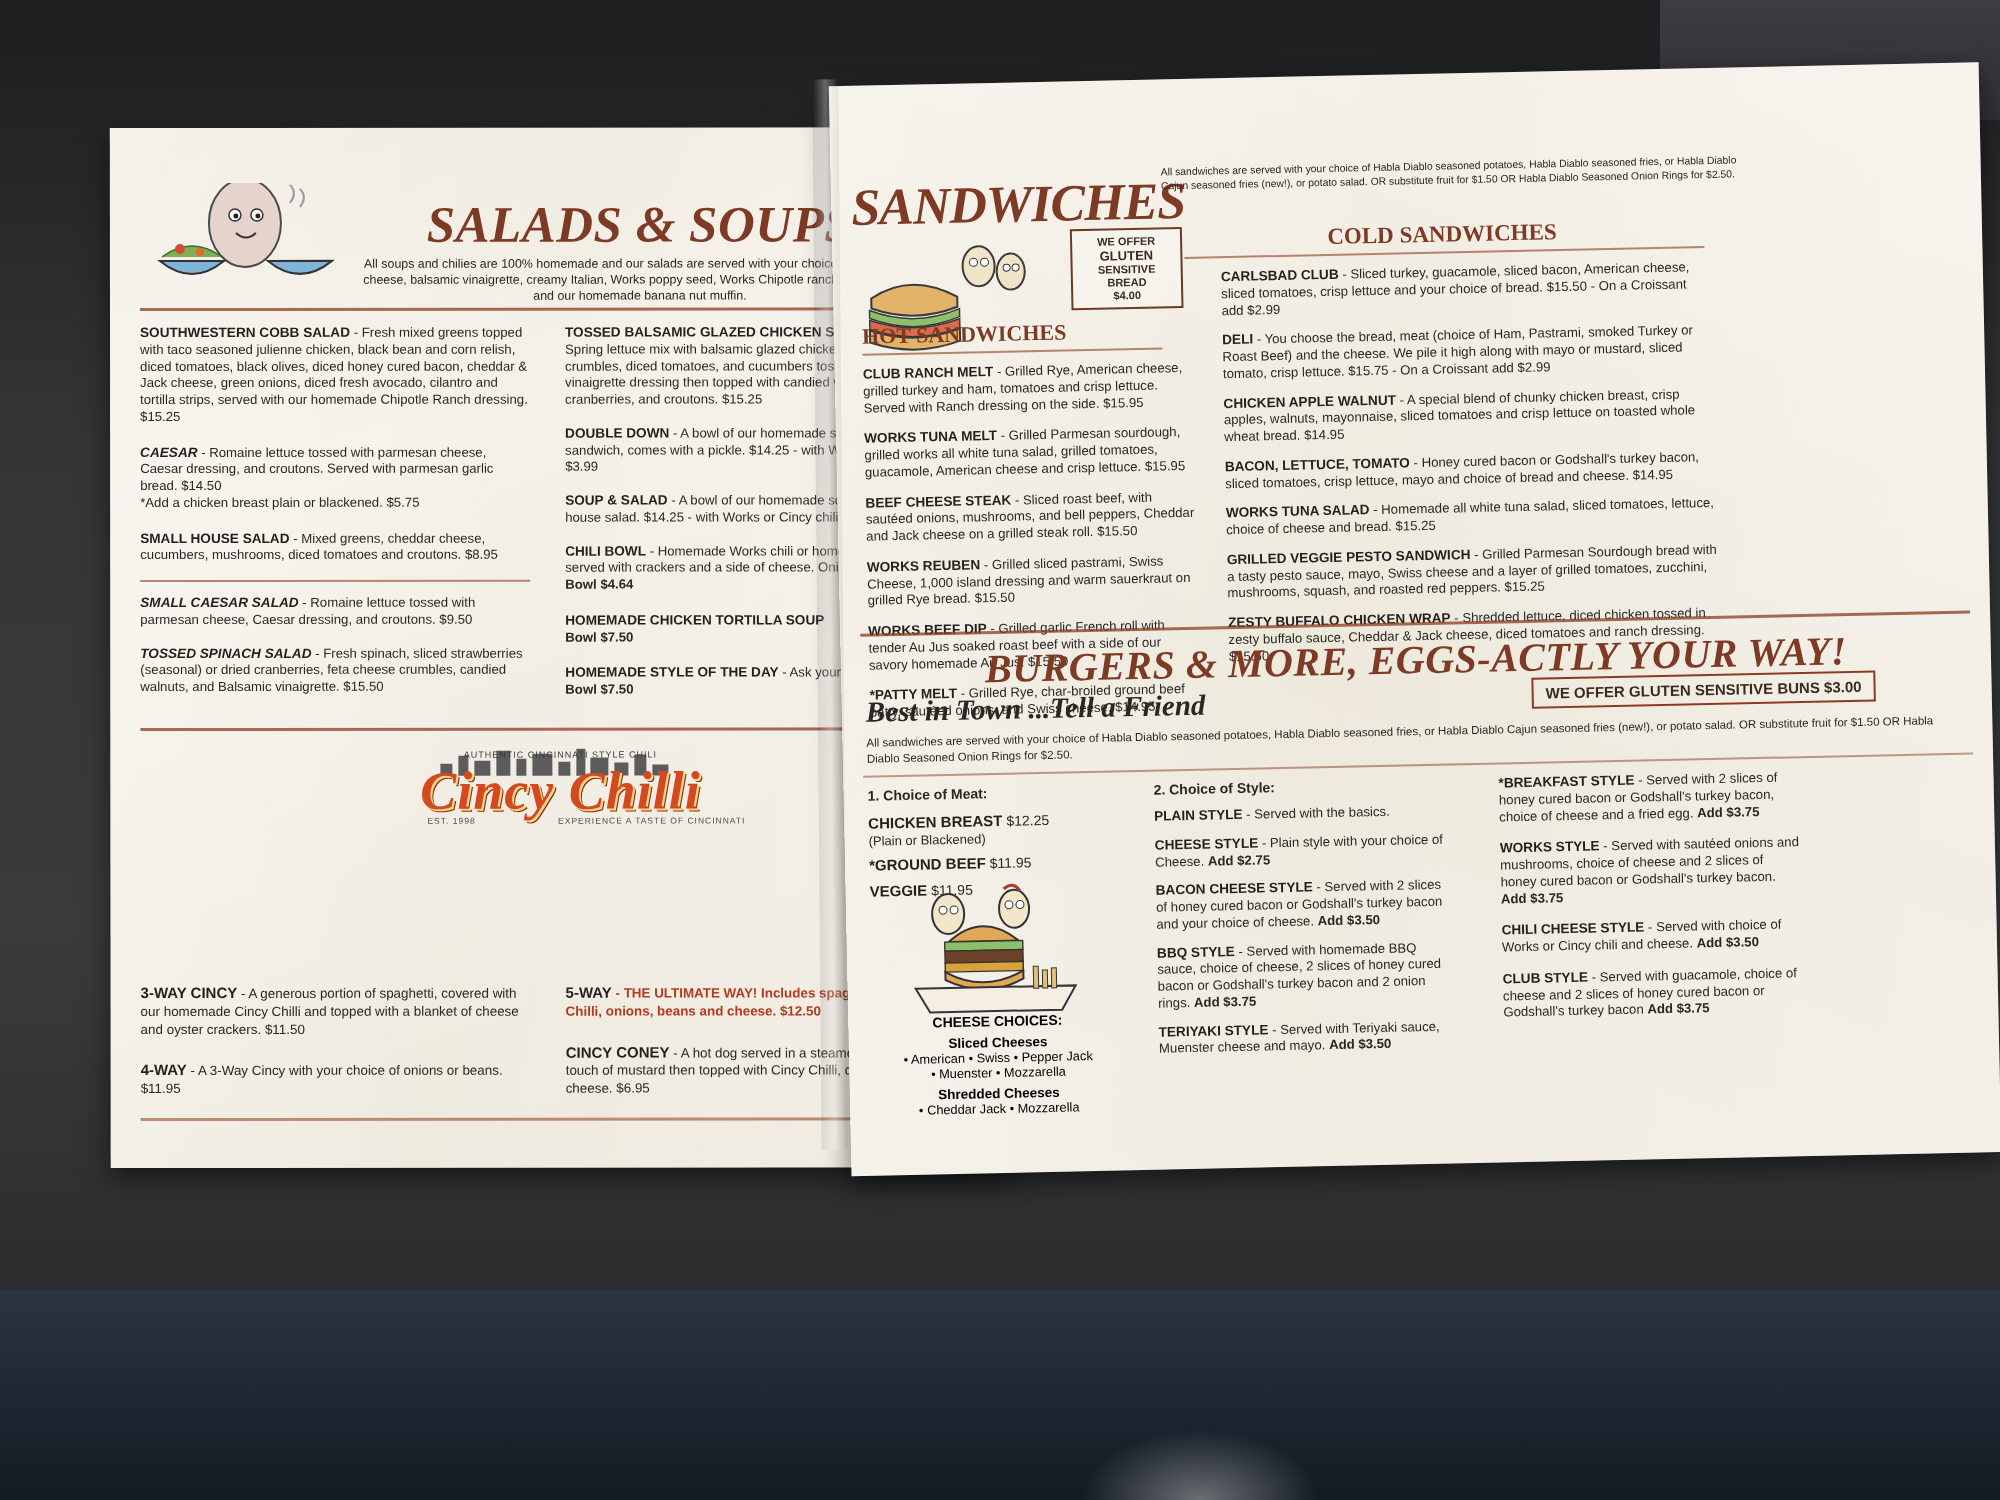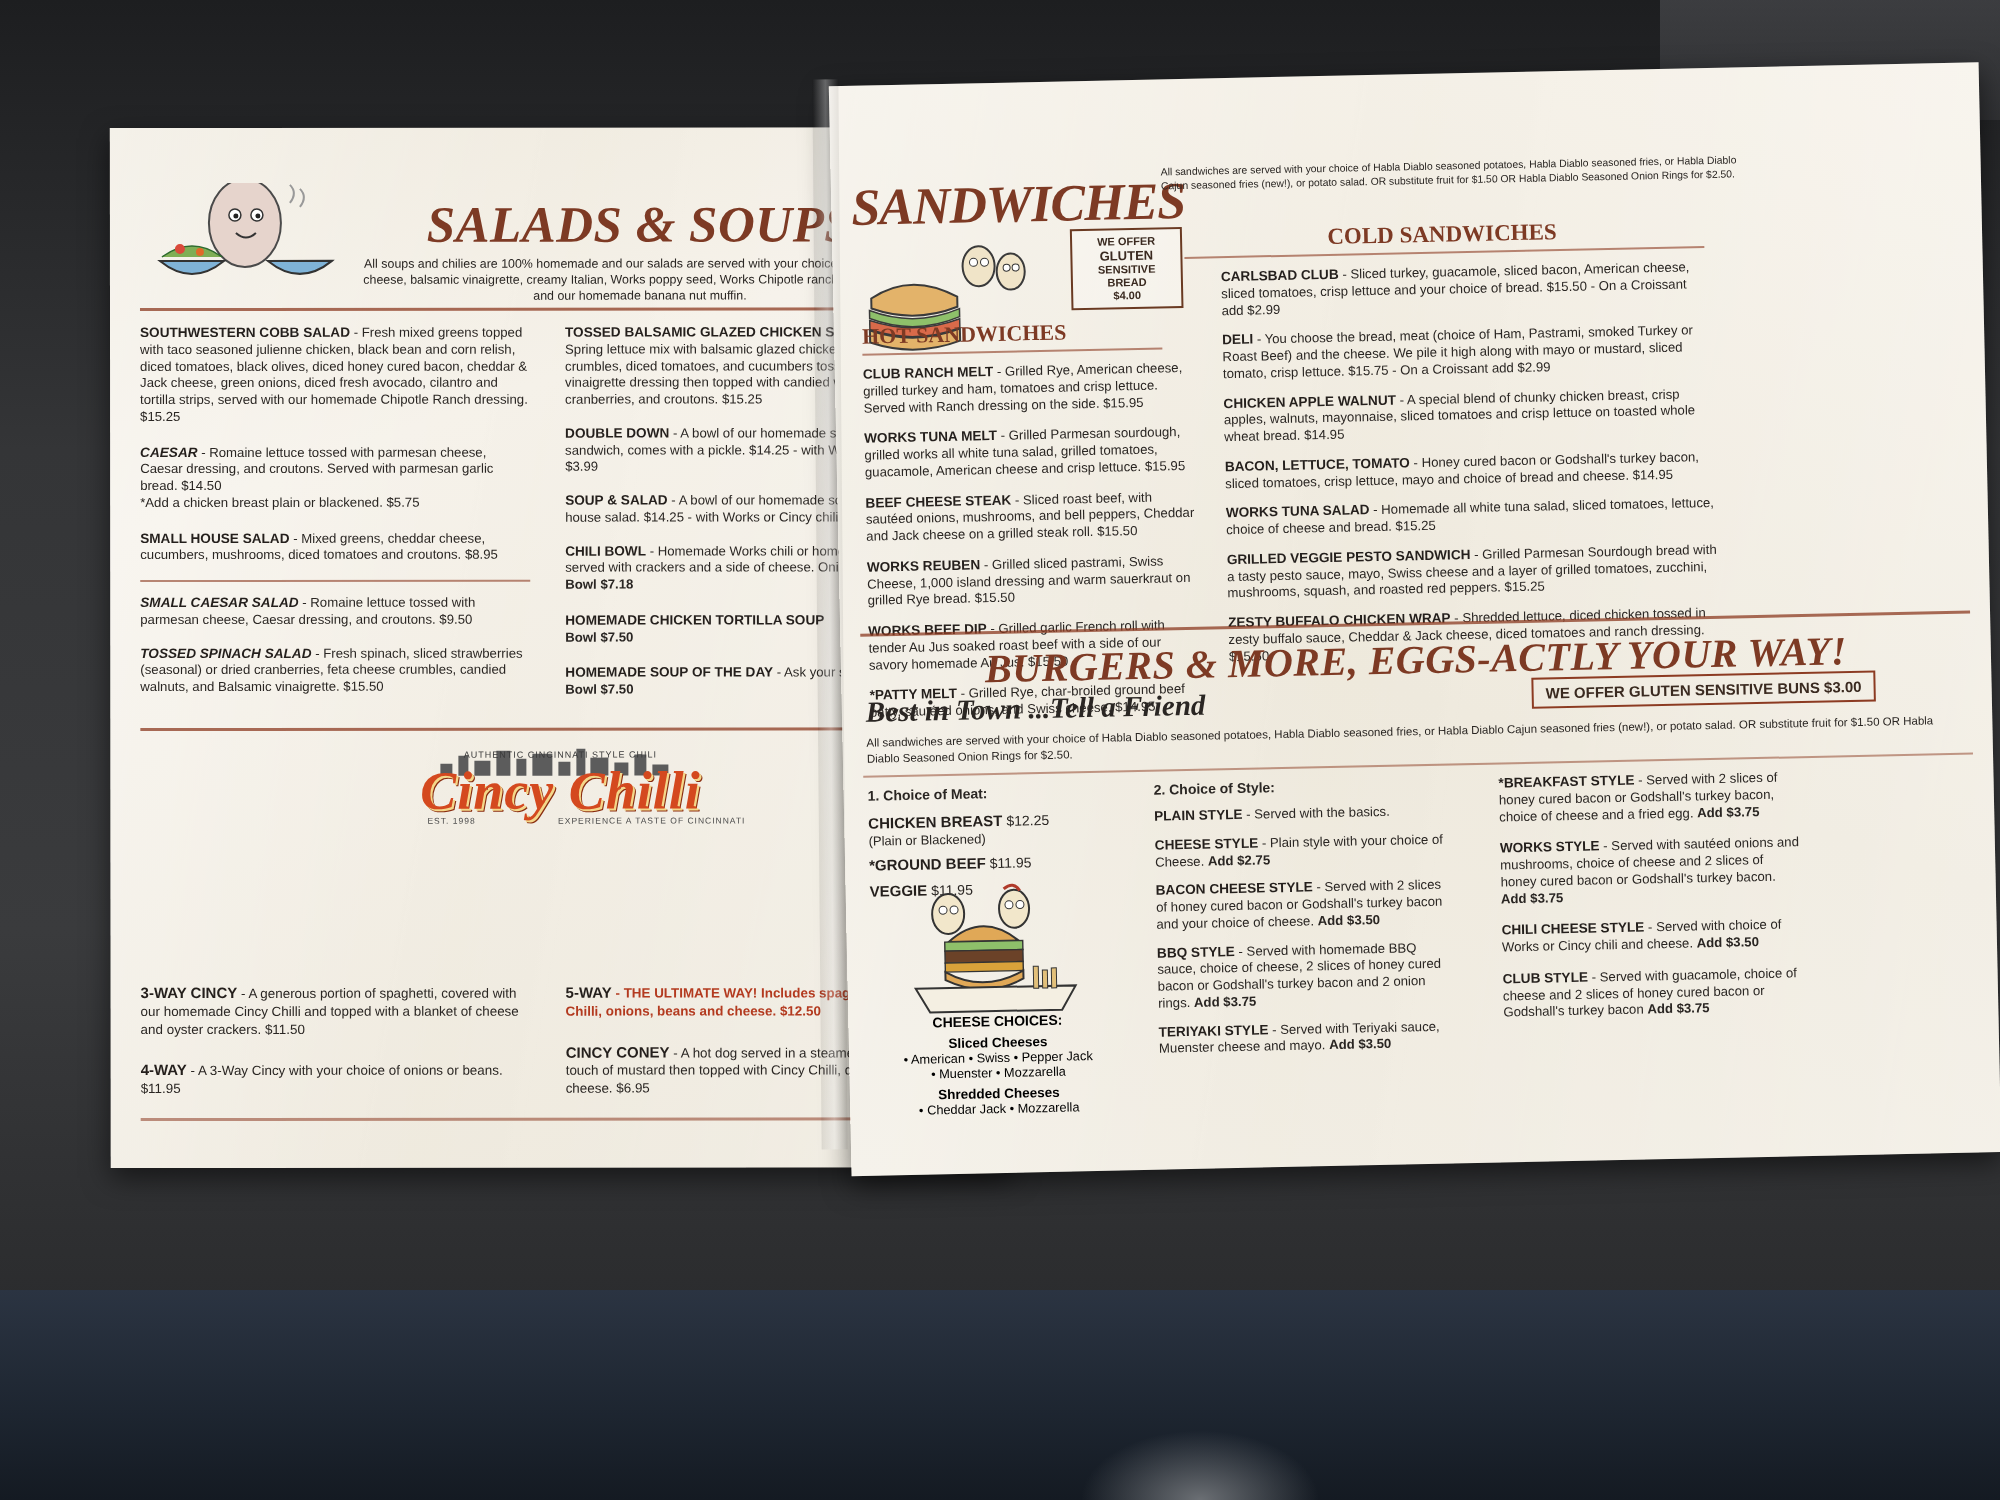--- a/index.html
+++ b/index.html
@@ -150,28 +150,28 @@
             <div>Spring lettuce mix with balsamic glazed chicken, feta cheese crumbles, diced tomatoes, and cucumbers tossed with balsamic vinaigrette dressing then topped with candied walnuts, dried cranberries, and croutons. $15.25</div>
           </div>
           <div class="item" style="margin-top:16px;">
             <span class="nm">DOUBLE DOWN</span><span> - A bowl of our homemade soup and half of a cold sandwich, comes with a pickle. $14.25 - with Works or Cincy chili for $3.99</span>
           </div>
           <div class="item" style="margin-top:16px;">
             <span class="nm">SOUP &amp; SALAD</span><span> - A bowl of our homemade soup and a Works house salad.  $14.25  - with Works or Cincy chili for $3.99</span>
           </div>
           <div class="item" style="margin-top:16px;">
             <span class="nm">CHILI BOWL</span><span> - Homemade Works chili or homemade Cincy chili served with crackers and a side of cheese. Onions upon request.</span>
-            <div class="bold">Bowl $7.18</div>
+            <div class="bold">Bowl $4.64</div>
           </div>
           <div class="item" style="margin-top:18px;">
             <span class="nm">HOMEMADE CHICKEN TORTILLA SOUP</span>
             <div class="bold">Bowl $7.50</div>
           </div>
           <div class="item" style="margin-top:18px;">
-            <span class="nm">HOMEMADE SOUP OF THE DAY</span><span> - Ask your server.</span>
+            <span class="nm">HOMEMADE STYLE OF THE DAY</span><span> - Ask your server.</span>
             <div class="bold">Bowl $7.50</div>
           </div>
         </div>
 
         <div class="rule" style="position:absolute;left:30px;top:600px;width:840px;"></div>
 
         <div class="logo" style="left:255px;top:620px;width:390px;">
           <div class="skyline"></div>
           <div class="city" style="margin-top:-26px;">AUTHENTIC CINCINNATI STYLE CHILI</div>
           <div class="cc">Cincy Chilli</div>

